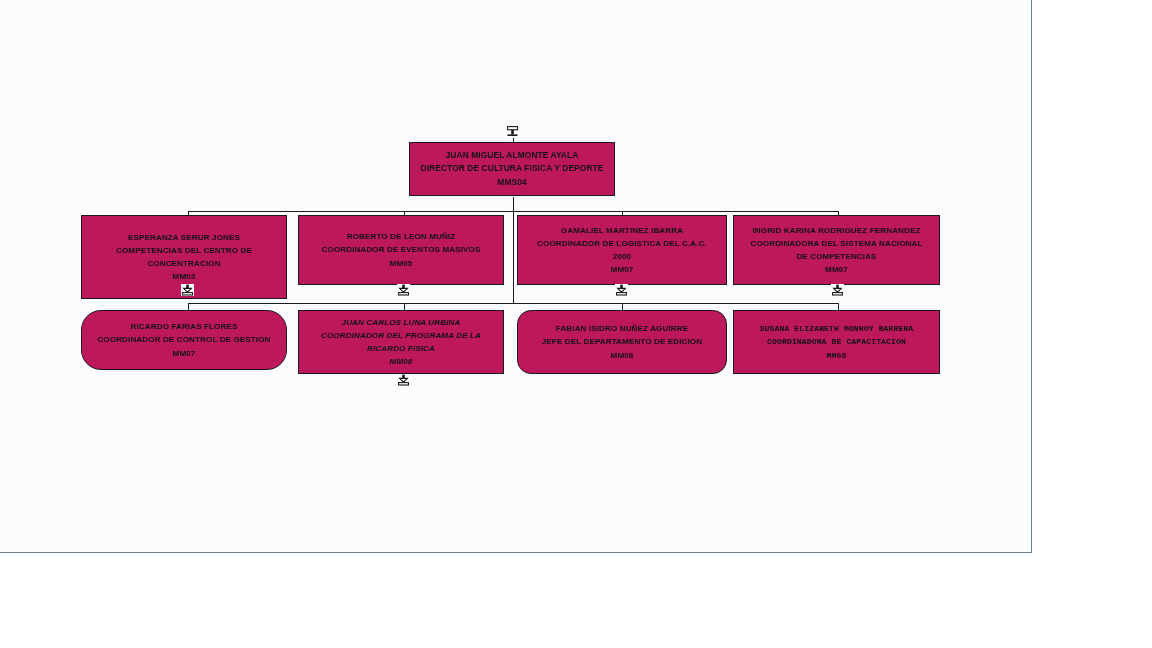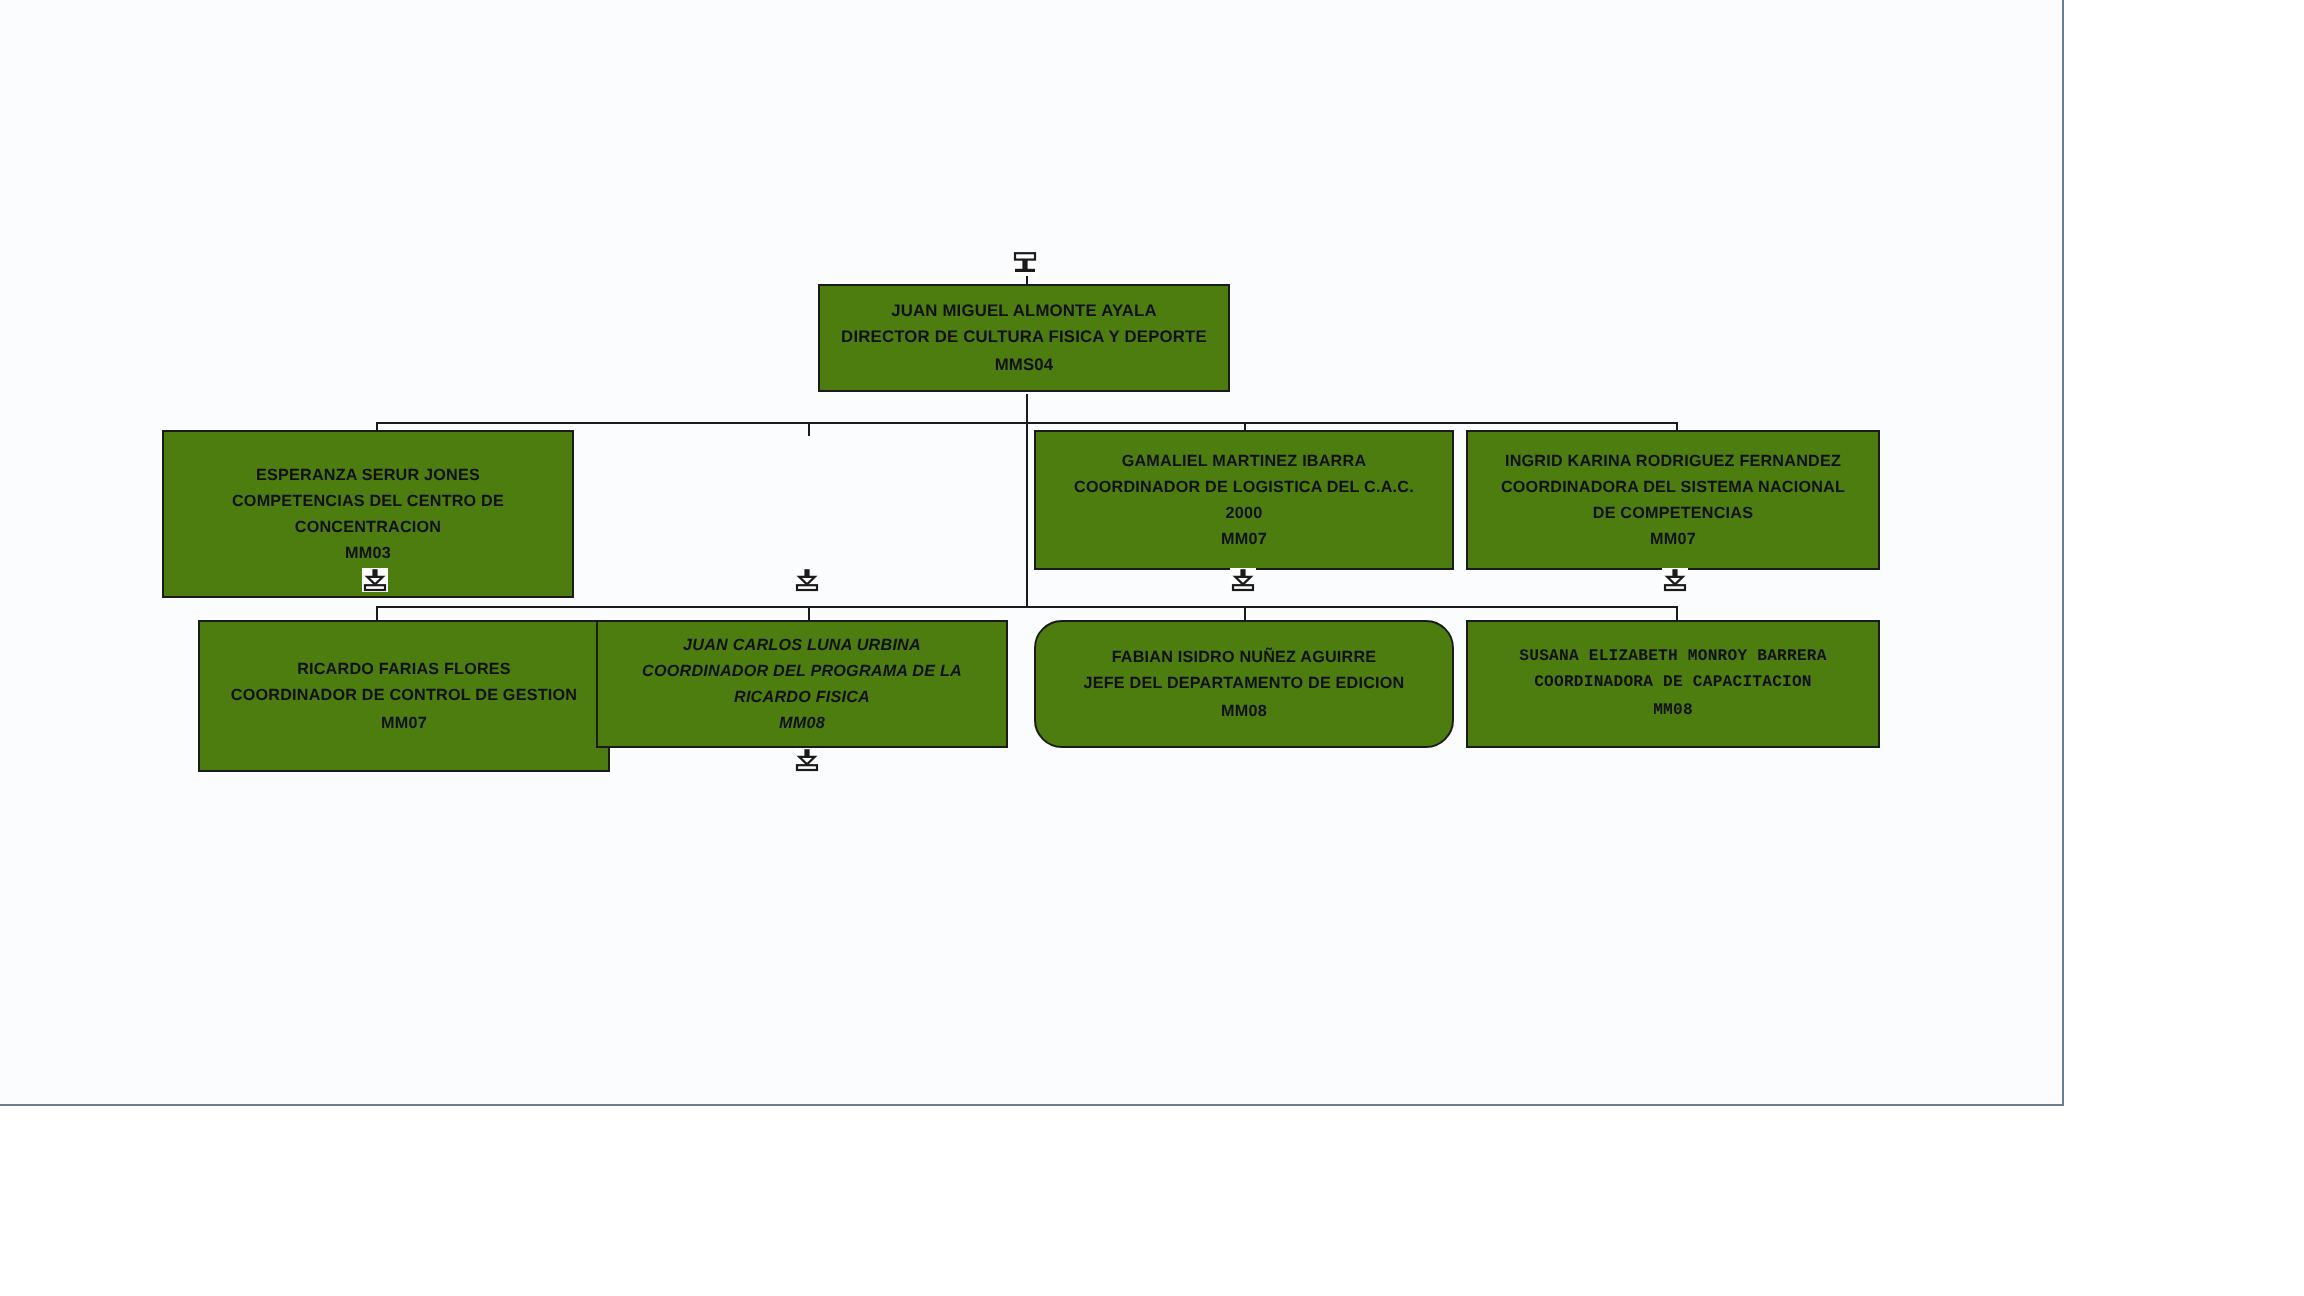--- a/index.html
+++ b/index.html
@@ -42,21 +42,21 @@
     top: 0;
     width: 1036px;
     height: 557px;
   }
 
   
   .node {
     position: absolute;
     box-sizing: border-box;
     border: 1.4px solid #1b1b1b;
-    background: #4d7c0f;
+    background: #be185d;
     display: flex;
     flex-direction: column;
     align-items: center;
     justify-content: center;
     text-align: center;
     padding: 3px 5px;
     z-index: 3;
   }
   .node .line {
     display: block;
@@ -135,20 +135,25 @@
         </svg>
       </div>
 
       <div class="node" style="left:85px; top:219px; width:206px; height:84px;">
         <span class="line">ESPERANZA SERUR JONES</span>
         <span class="line">COMPETENCIAS DEL CENTRO DE</span>
         <span class="line">CONCENTRACION</span>
         <span class="line">MM03</span>
       </div>
 
+      <div class="node" style="left:302px; top:219px; width:206px; height:70px;">
+        <span class="line">ROBERTO DE LEON MUÑIZ</span>
+        <span class="line">COORDINADOR DE EVENTOS MASIVOS</span>
+        <span class="line">MM05</span>
+      </div>
 
       <div class="node" style="left:521px; top:219px; width:210px; height:70px;">
         <span class="line">GAMALIEL MARTINEZ IBARRA</span>
         <span class="line">COORDINADOR DE LOGISTICA DEL C.A.C.</span>
         <span class="line">2000</span>
         <span class="line">MM07</span>
       </div>
 
       <div class="node" style="left:737px; top:219px; width:207px; height:70px;">
         <span class="line">INGRID KARINA RODRIGUEZ FERNANDEZ</span>
@@ -179,21 +184,21 @@
         </svg>
       </div>
       <div class="tree-icon" style="left:835px; top:288px;">
         <svg width="13" height="12" viewBox="0 0 13 12">
           <rect x="5.2" y="0.6" width="2.6" height="4.2" fill="#1b1b1b"></rect>
           <path d="M2.6 4.4 L10.4 4.4 L6.5 8.2 Z" fill="none" stroke="#1b1b1b" stroke-width="1.1"></path>
           <rect x="1.5" y="8.6" width="10" height="2.4" fill="none" stroke="#1b1b1b" stroke-width="1.1"></rect>
         </svg>
       </div>
 
-      <div class="node" style="left:103px; top:314px; width:206px; height:76px;">
+      <div class="node" style="left:85px; top:314px; width:206px; height:60px;border-radius:20px;">
         <span class="line">RICARDO FARIAS FLORES</span>
         <span class="line">COORDINADOR DE CONTROL DE GESTION</span>
         <span class="line">MM07</span>
       </div>
 
       <div class="node" style="left:302px; top:314px; width:206px; height:64px;font-style:italic;">
         <span class="line">JUAN CARLOS LUNA URBINA</span>
         <span class="line">COORDINADOR DEL PROGRAMA DE LA</span>
         <span class="line">RICARDO FISICA</span>
         <span class="line">MM08</span>

